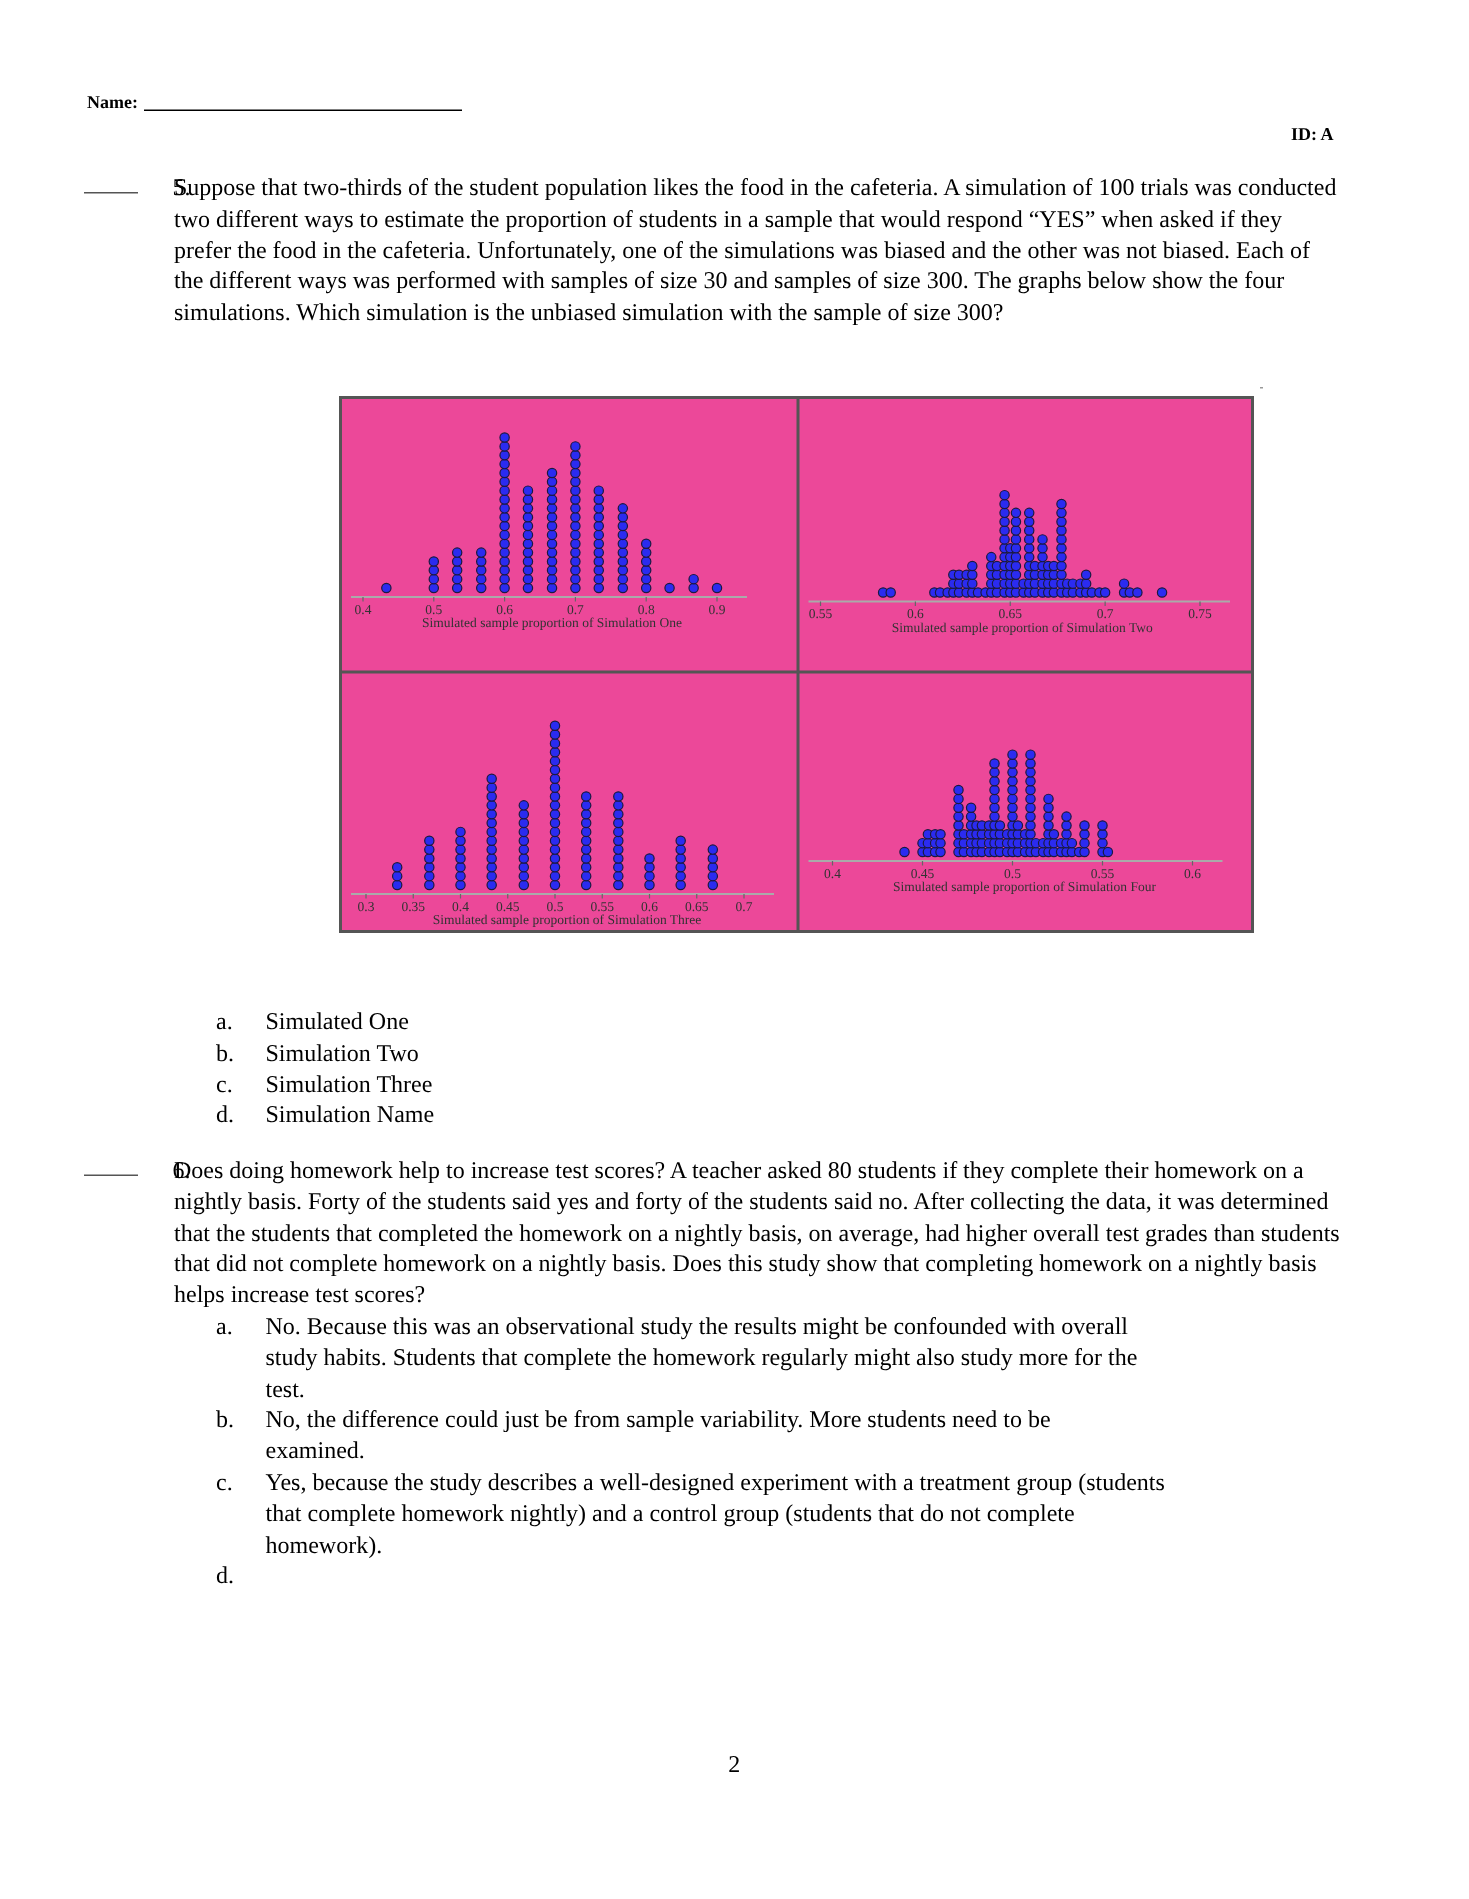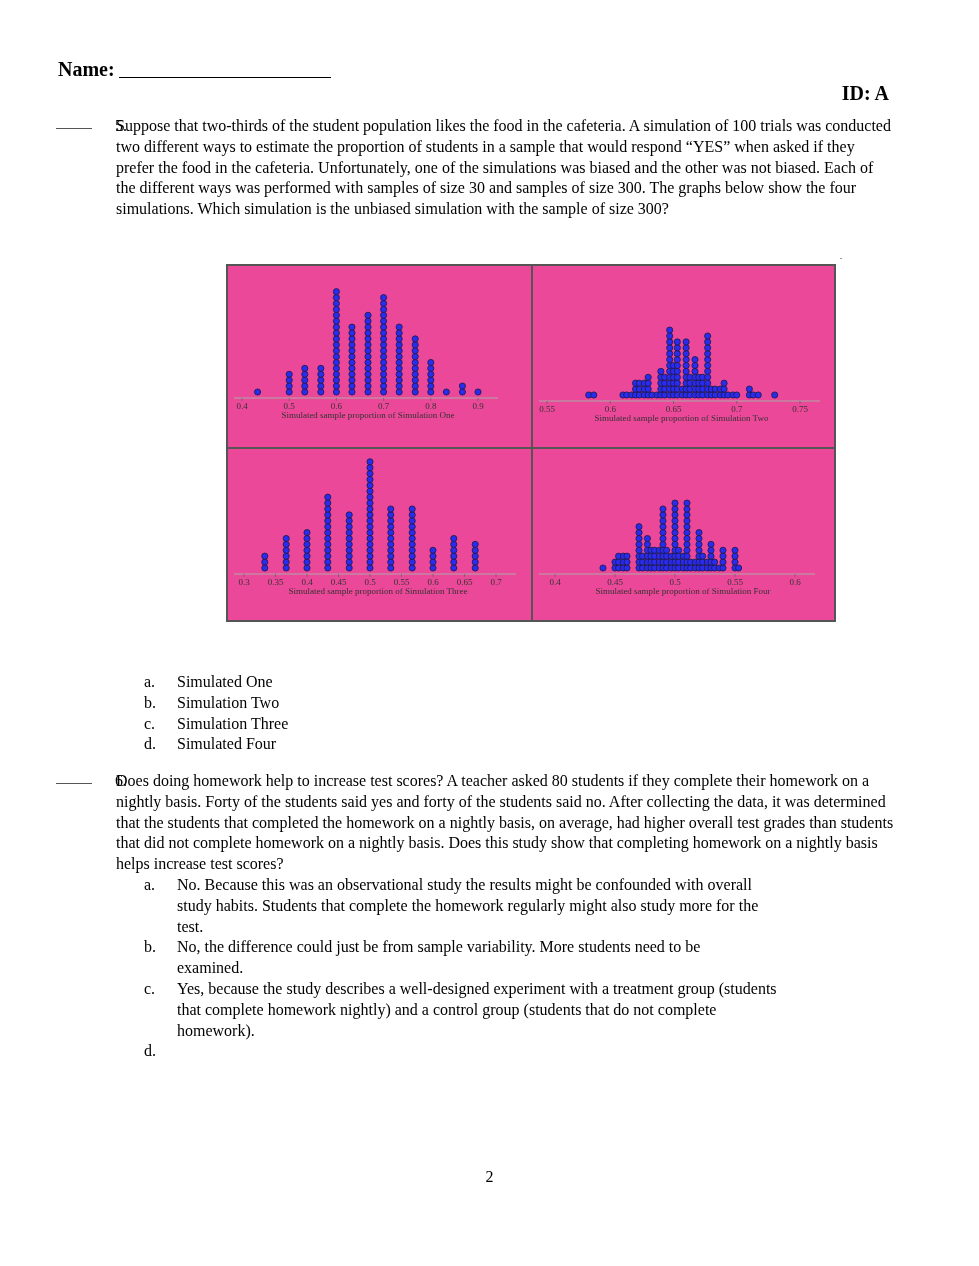--- a/index.html
+++ b/index.html
@@ -1,20 +1,20 @@
 <!DOCTYPE html>
 <html><head>
 <meta charset="utf-8">
 <style>
   html, body { margin: 0; padding: 0; background: #ffffff; }
   body {
     width: 979px; height: 1266px; position: relative; overflow: hidden;
     font-family: "Liberation Serif", serif; color: #000;
   }
-  .hdr { position: absolute; top: 58px; font-size: 20px; font-weight: bold; }
+  .hdr { position: absolute; top: 58px; font-size: 12px; font-weight: bold; }
   .hdr-name { left: 58px; }
   .hdr-name .line { display: inline-block; width: 212px; border-bottom: 1.5px solid #000; height: 15px; vertical-align: -2px; margin-left: 4px; }
   .hdr-id { right: 90px; margin-top: 24px; }
   .q { position: absolute; left: 56px; width: 870px; font-size: 16px; line-height: 20.8px; }
   .q .blank { position: absolute; left: 0; top: 12px; width: 36px; border-bottom: 1px solid #555; }
   .q .num { position: absolute; left: 59px; top: 0; }
   .q .stem { margin-left: 60px; width: 775px; }
   .opts { margin-left: 88px; }
   .opt { position: relative; padding-left: 33px; }
   .opt .lt { position: absolute; left: 0; top: 0; }
@@ -301,21 +301,21 @@
         <circle cx="194.8949999999999" cy="129" r="3.1" fill="#2b2bf0" stroke="#1a1a40" stroke-width="0.8"></circle>
         <circle cx="199.9549999999999" cy="129" r="3.1" fill="#2b2bf0" stroke="#1a1a40" stroke-width="0.8"></circle>
         <circle cx="203.74999999999991" cy="129" r="3.1" fill="#2b2bf0" stroke="#1a1a40" stroke-width="0.8"></circle>
         <circle cx="216.39999999999995" cy="129" r="3.1" fill="#2b2bf0" stroke="#1a1a40" stroke-width="0.8"></circle>
         <circle cx="216.39999999999995" cy="123.1" r="3.1" fill="#2b2bf0" stroke="#1a1a40" stroke-width="0.8"></circle>
         <circle cx="220.19499999999996" cy="129" r="3.1" fill="#2b2bf0" stroke="#1a1a40" stroke-width="0.8"></circle>
         <circle cx="225.25499999999997" cy="129" r="3.1" fill="#2b2bf0" stroke="#1a1a40" stroke-width="0.8"></circle>
         <circle cx="241.7" cy="129" r="3.1" fill="#2b2bf0" stroke="#1a1a40" stroke-width="0.8"></circle>
       </svg>
     </div>
-  <div class="panel" style="left:0;top:178px;">
+  <div class="panel" style="left:0;top:200px;">
       <svg width="302" height="171">
         <line x1="6" y1="130" x2="288" y2="130" stroke="#aaaaaa" stroke-width="1.2"></line>
         <line x1="16" y1="130" x2="16" y2="133" stroke="#666" stroke-width="0.8"></line>
         <text x="16" y="141" text-anchor="middle" class="tick-label">0.3</text>
         <line x1="47.5" y1="130" x2="47.5" y2="133" stroke="#666" stroke-width="0.8"></line>
         <text x="47.5" y="141" text-anchor="middle" class="tick-label">0.35</text>
         <line x1="79.00000000000003" y1="130" x2="79.00000000000003" y2="133" stroke="#666" stroke-width="0.8"></line>
         <text x="79.00000000000003" y="141" text-anchor="middle" class="tick-label">0.4</text>
         <line x1="110.50000000000003" y1="130" x2="110.50000000000003" y2="133" stroke="#666" stroke-width="0.8"></line>
         <text x="110.50000000000003" y="141" text-anchor="middle" class="tick-label">0.45</text>
@@ -566,21 +566,21 @@
         <circle cx="205.60000000000008" cy="119" r="3.1" fill="#2b2bf0" stroke="#1a1a40" stroke-width="0.8"></circle>
       </svg>
     </div>
 </div>
 
 <div class="q" style="top:672px;">
   <div class="opts">
     <div class="opt"><span class="lt">a.</span><span>Simulated One</span></div>
     <div class="opt"><span class="lt">b.</span><span>Simulation Two</span></div>
     <div class="opt"><span class="lt">c.</span><span>Simulation Three</span></div>
-    <div class="opt"><span class="lt">d.</span><span>Simulated Four</span></div>
+    <div class="opt"><span class="lt">d.</span><span>Simulation Name</span></div>
   </div>
 </div>
 
 <div class="q" style="top:771px;">
   <span class="blank"></span>
   <span class="num">6.</span>
   <div class="stem" style="width:780px;">Does doing homework help to increase test scores? A teacher asked 80 students if they complete their homework on a nightly basis. Forty of the students said yes and forty of the students said no. After collecting the data, it was determined that the students that completed the homework on a nightly basis, on average, had higher overall test grades than students that did not complete homework on a nightly basis. Does this study show that completing homework on a nightly basis helps increase test scores?</div>
   <div class="opts" style="width:640px;">
     <div class="opt"><span class="lt">a.</span><span>No. Because this was an observational study the results might be confounded with overall study habits. Students that complete the homework regularly might also study more for the test.</span></div>
     <div class="opt" style="width:590px;"><span class="lt">b.</span><span>No, the difference could just be from sample variability. More students need to be examined.</span></div>

